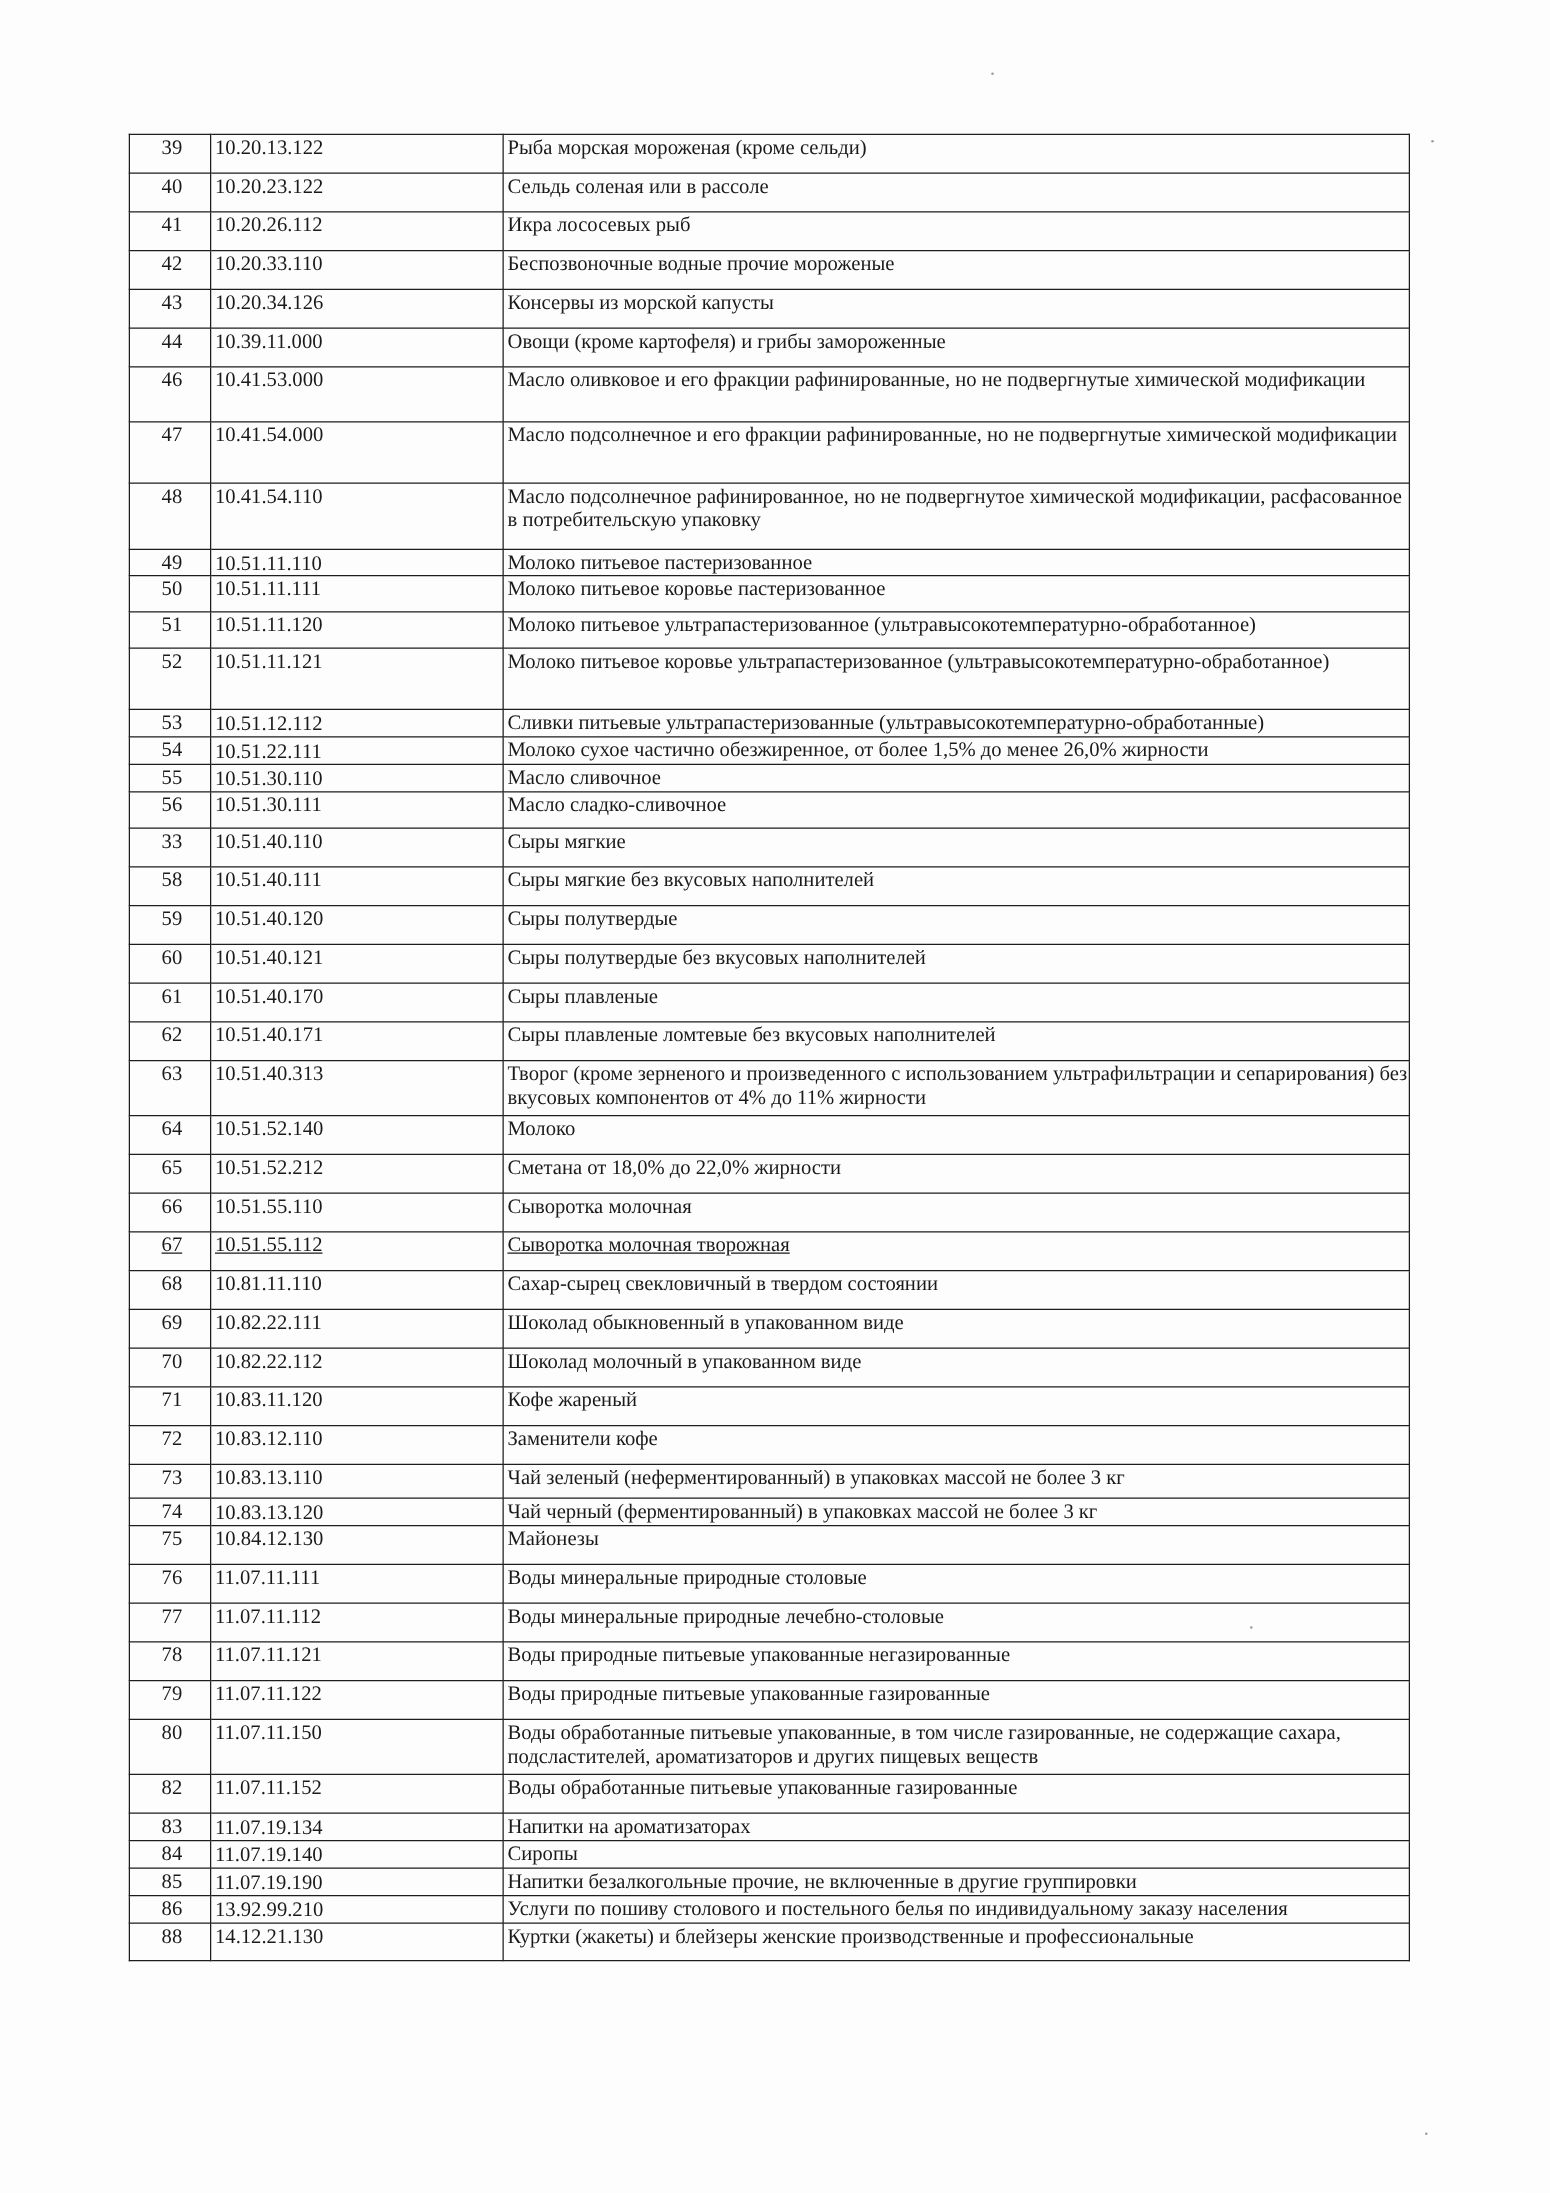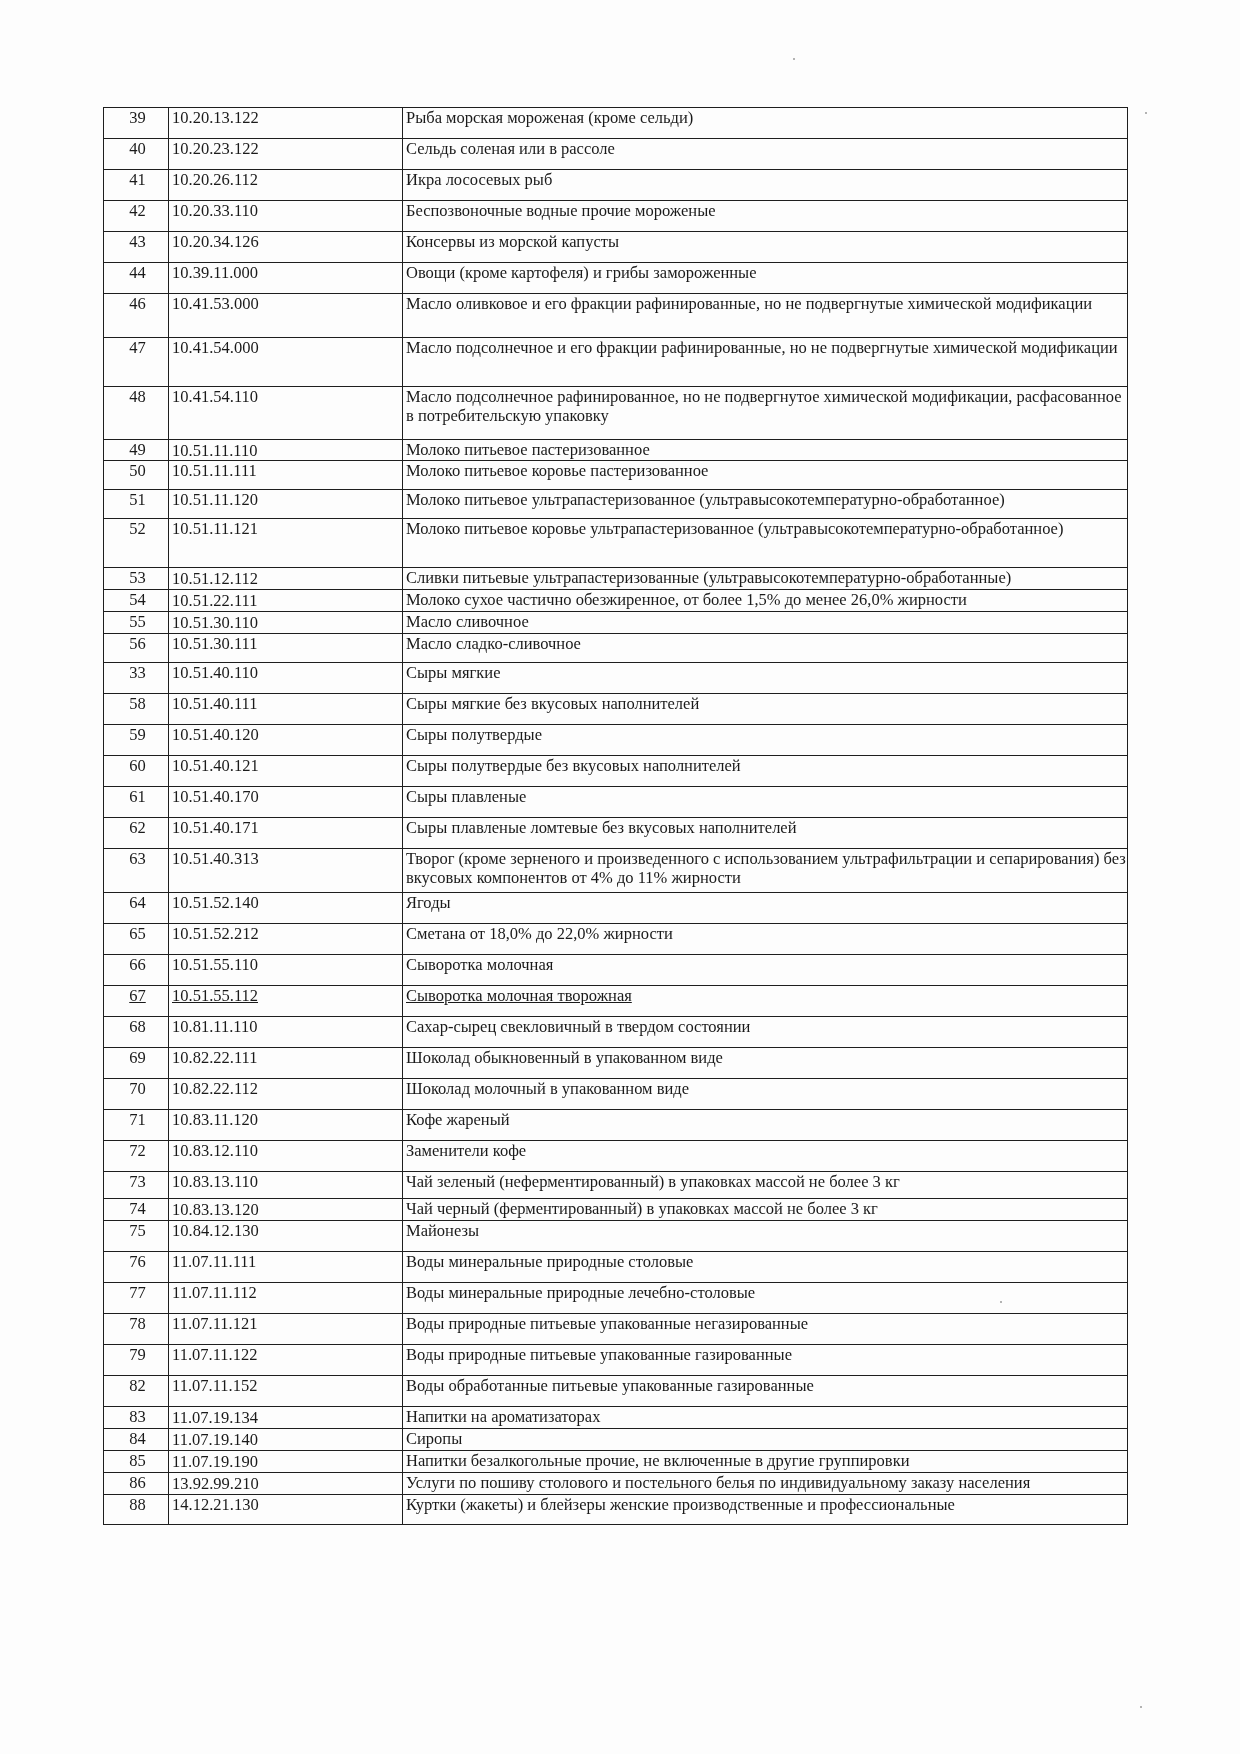--- a/index.html
+++ b/index.html
@@ -164,21 +164,21 @@
           <td class="name" style="height: 29px;">Сыры плавленые ломтевые без вкусовых наполнителей</td>
         </tr>
         <tr style="height: 44px;">
           <td class="num" style="height: 42px;">63</td>
           <td class="code" style="height: 42px;">10.51.40.313</td>
           <td class="name" style="height: 42px;">Творог (кроме зерненого и произведенного с использованием ультрафильтрации и сепарирования) без вкусовых компонентов от 4% до 11% жирности</td>
         </tr>
         <tr style="height: 31px;">
           <td class="num" style="height: 29px;">64</td>
           <td class="code" style="height: 29px;">10.51.52.140</td>
-          <td class="name" style="height: 29px;">Ягоды</td>
+          <td class="name" style="height: 29px;">Молоко</td>
         </tr>
         <tr style="height: 31px;">
           <td class="num" style="height: 29px;">65</td>
           <td class="code" style="height: 29px;">10.51.52.212</td>
           <td class="name" style="height: 29px;">Сметана от 18,0% до 22,0% жирности</td>
         </tr>
         <tr style="height: 31px;">
           <td class="num" style="height: 29px;">66</td>
           <td class="code" style="height: 29px;">10.51.55.110</td>
           <td class="name" style="height: 29px;">Сыворотка молочная</td>
@@ -240,20 +240,25 @@
         </tr>
         <tr style="height: 31px;">
           <td class="num" style="height: 29px;">78</td>
           <td class="code" style="height: 29px;">11.07.11.121</td>
           <td class="name" style="height: 29px;">Воды природные питьевые упакованные негазированные</td>
         </tr>
         <tr style="height: 31px;">
           <td class="num" style="height: 29px;">79</td>
           <td class="code" style="height: 29px;">11.07.11.122</td>
           <td class="name" style="height: 29px;">Воды природные питьевые упакованные газированные</td>
+        </tr>
+        <tr style="height: 44px;">
+          <td class="num" style="height: 42px;">80</td>
+          <td class="code" style="height: 42px;">11.07.11.150</td>
+          <td class="name" style="height: 42px;">Воды обработанные питьевые упакованные, в том числе газированные, не содержащие сахара, подсластителей, ароматизаторов и других пищевых веществ</td>
         </tr>
         <tr style="height: 31px;">
           <td class="num" style="height: 29px;">82</td>
           <td class="code" style="height: 29px;">11.07.11.152</td>
           <td class="name" style="height: 29px;">Воды обработанные питьевые упакованные газированные</td>
         </tr>
         <tr style="height: 22px;">
           <td class="num" style="height: 20px;">83</td>
           <td class="code" style="height: 20px; padding-top: 1px;">11.07.19.134</td>
           <td class="name" style="height: 20px;">Напитки на ароматизаторах</td>

